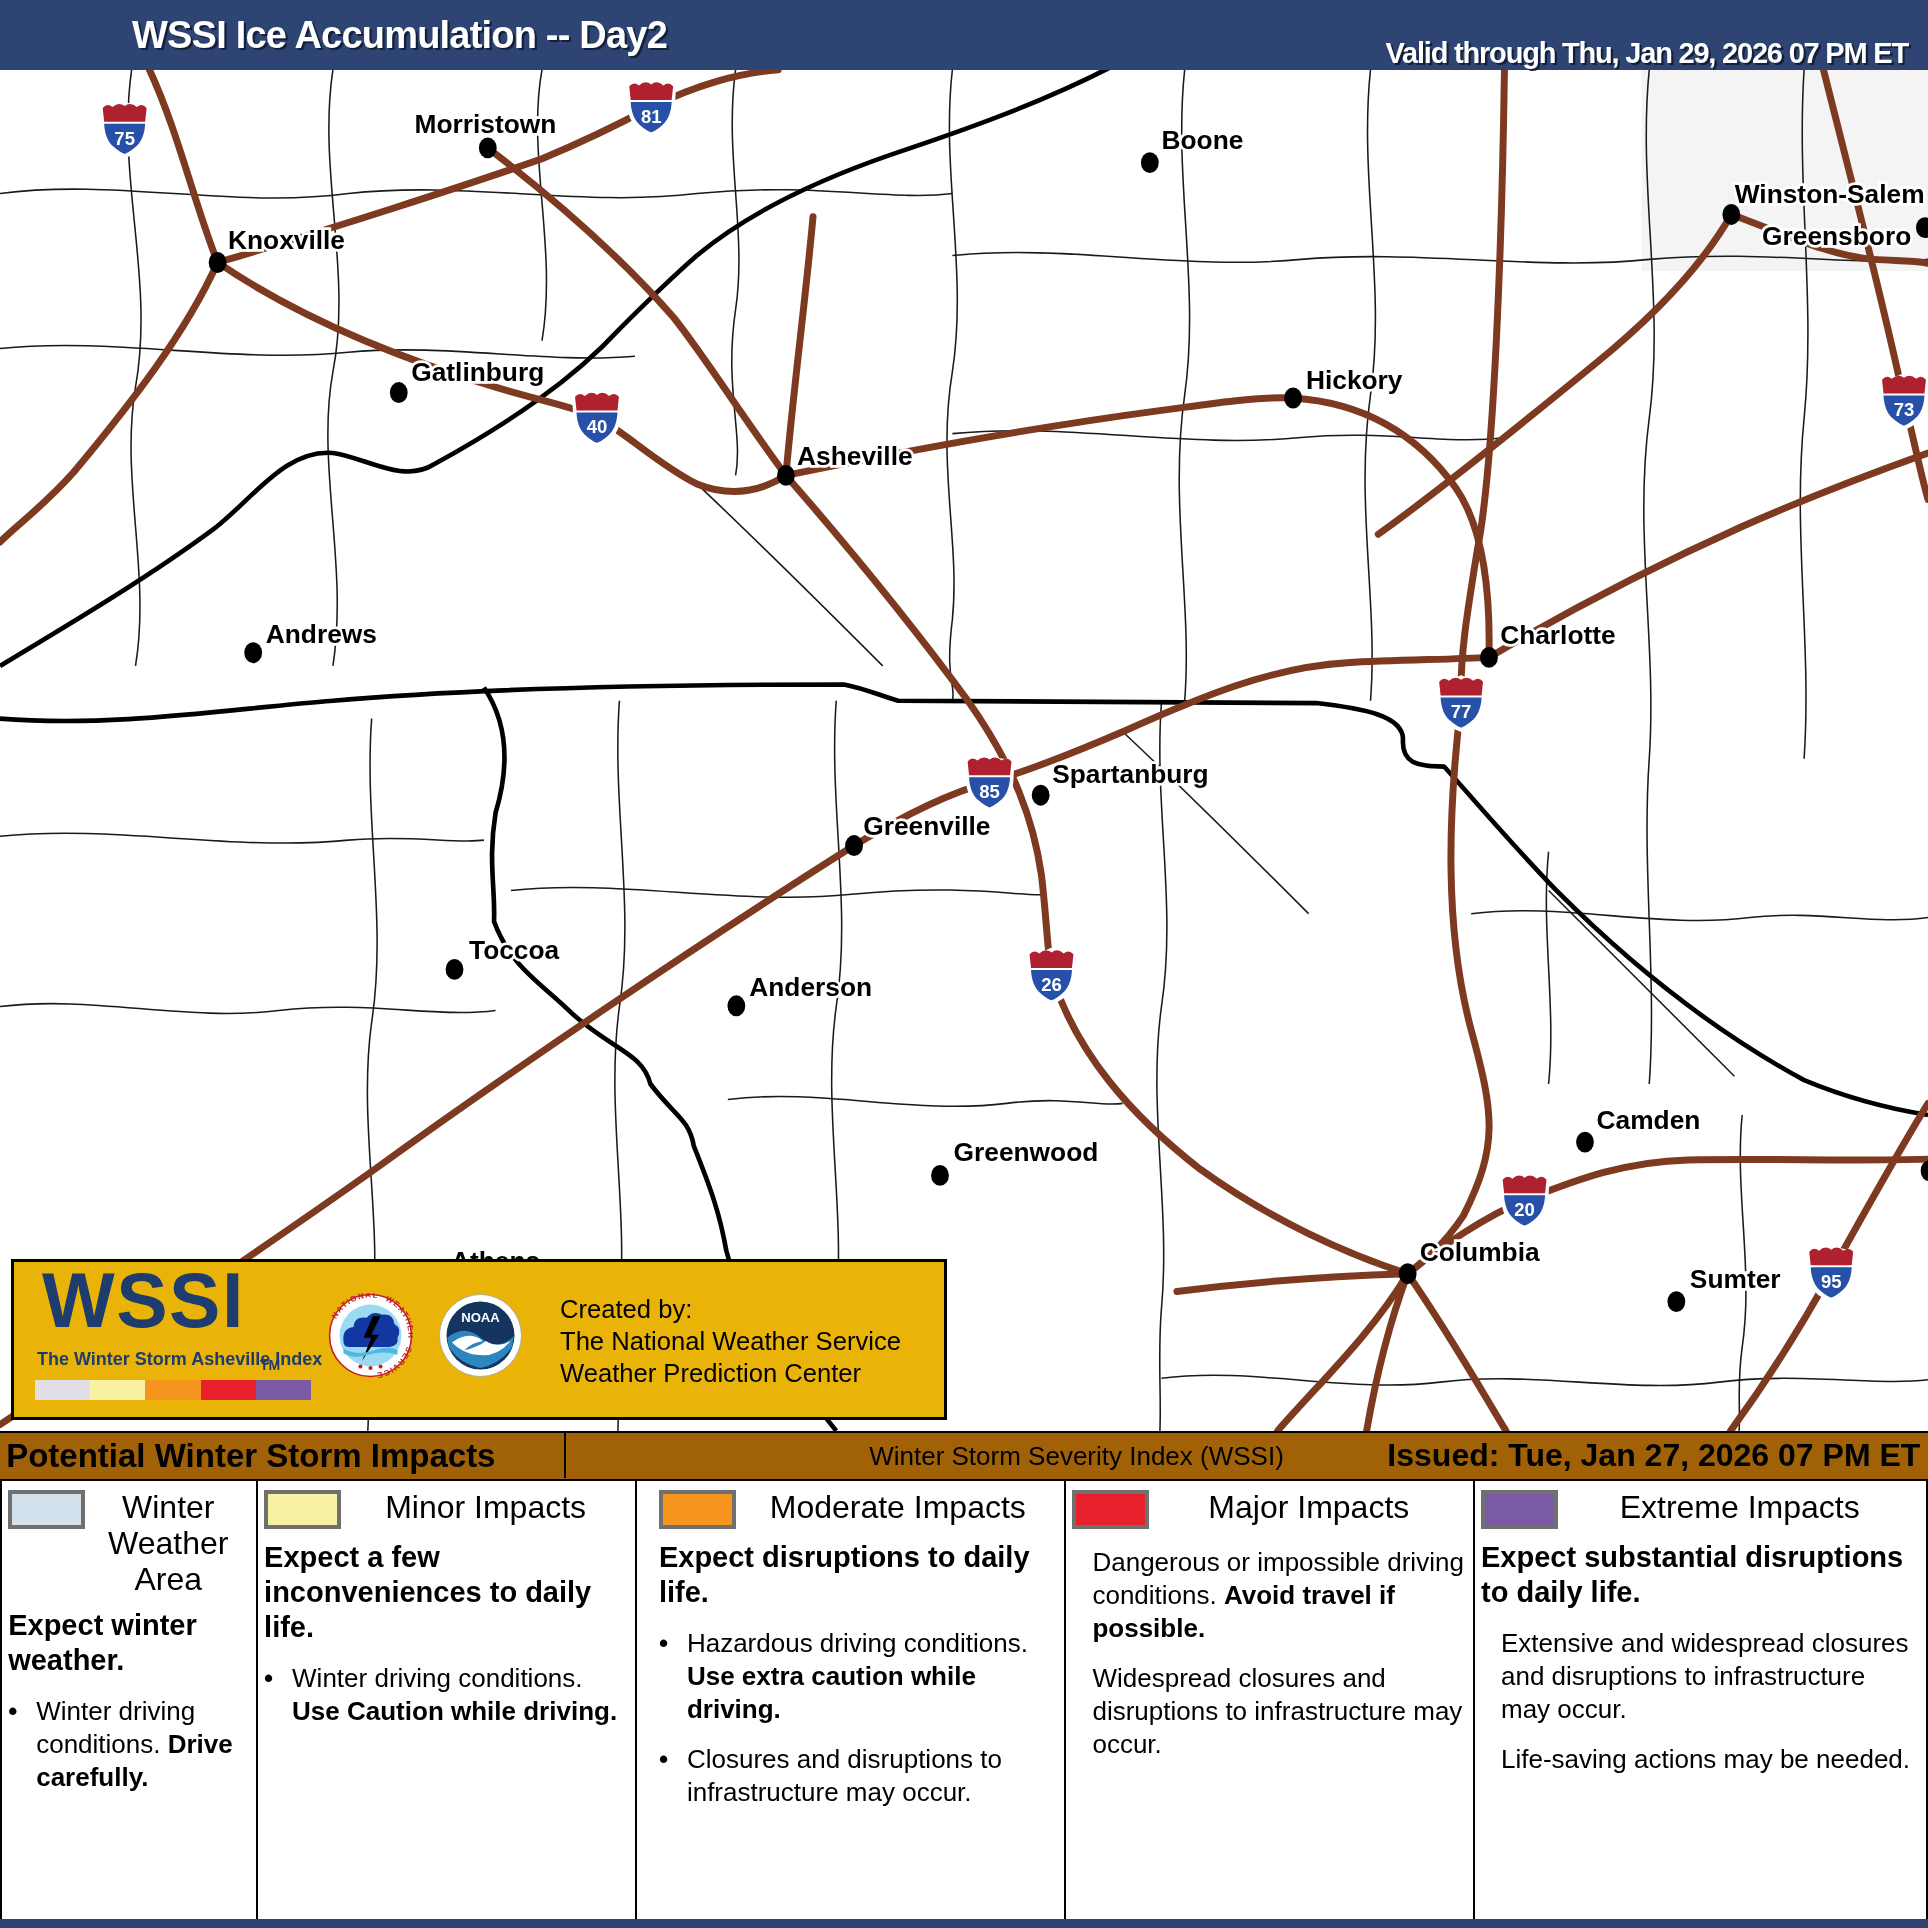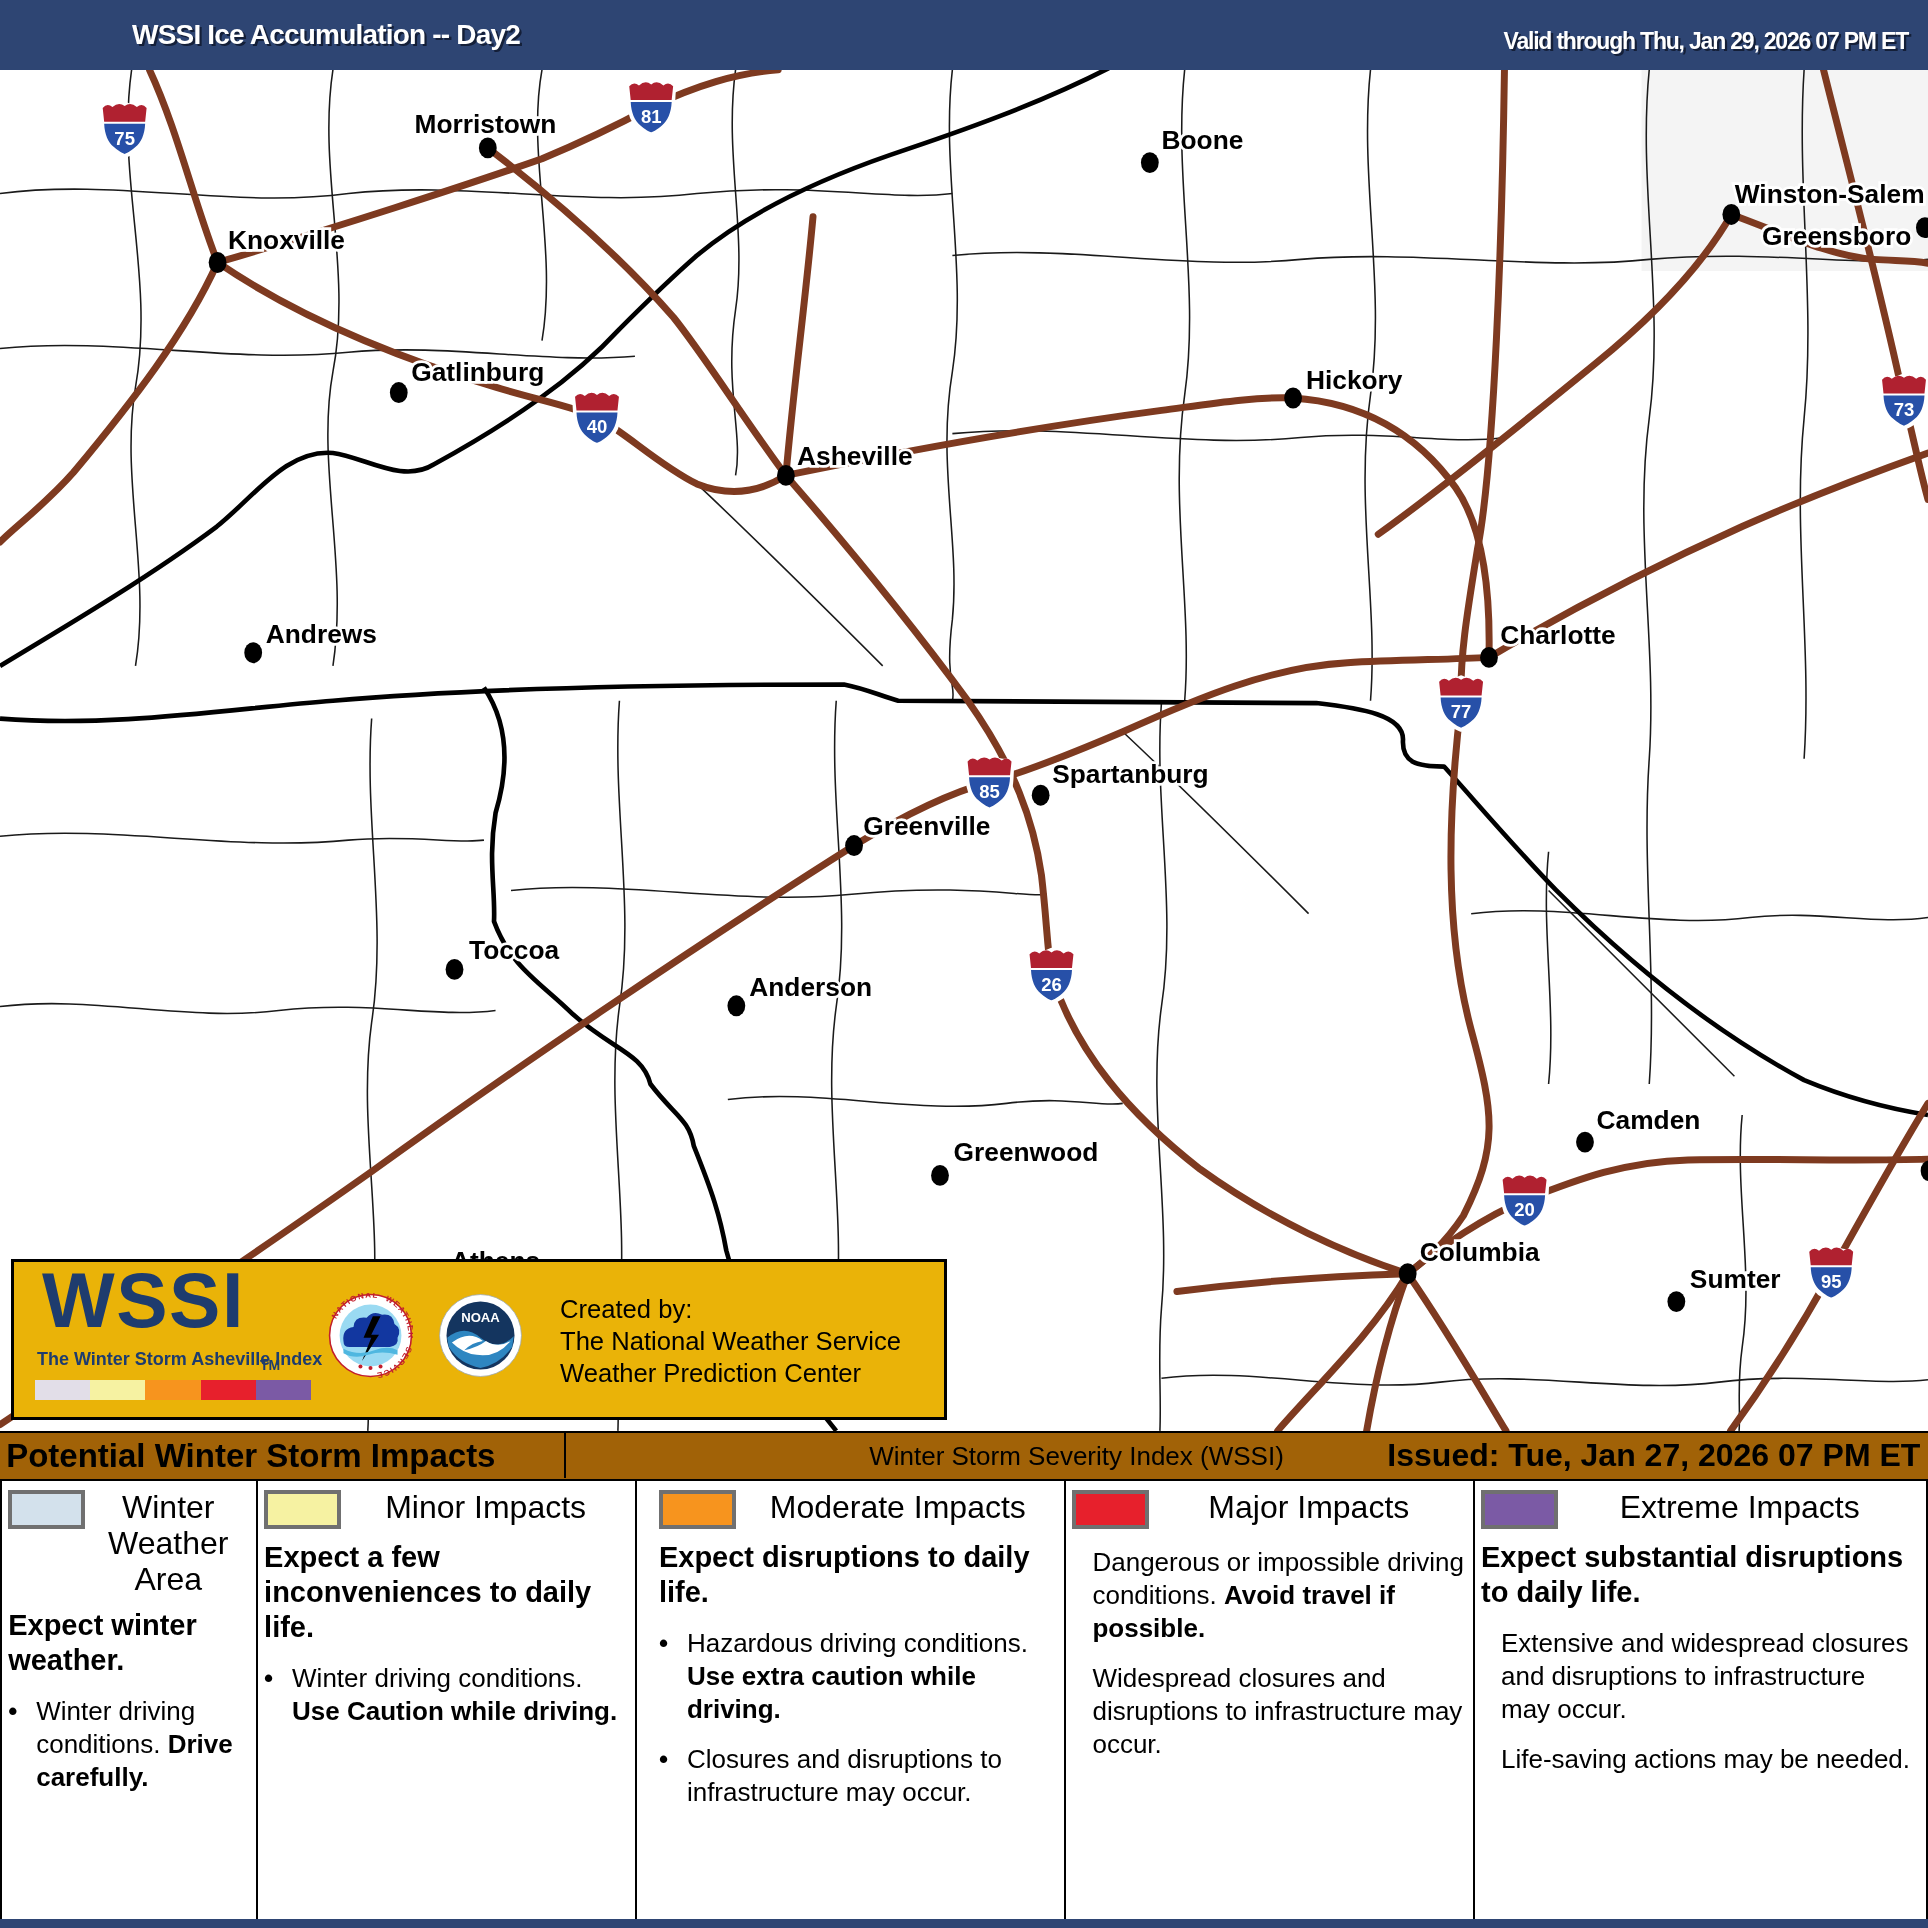--- a/index.html
+++ b/index.html
@@ -1,23 +1,23 @@
 <!DOCTYPE html>
 <html style="font-size:12.4px"><head>
 <meta charset="utf-8">
 <style>
   html,body{margin:0;padding:0;background:#fff;}
   #page{position:relative;width:1928px;height:1928px;overflow:hidden;
         font-family:"Liberation Sans","DejaVu Sans",sans-serif;background:#fff;}
 
   
   #header{position:absolute;left:0;top:0;width:1928px;height:70px;background:#2E4573;z-index:20;}
-  #header .title{position:absolute;left:132px;top:0;line-height:70px;font-size:28px;font-weight:bold;
+  #header .title{position:absolute;left:132px;top:0;line-height:70px;font-size:38px;font-weight:bold;
                  color:#fff;text-shadow:2.3px 2.3px 0 #141f38;letter-spacing:-0.8px;white-space:nowrap;}
-  #header .valid{position:absolute;right:20px;top:4px;line-height:74px;font-size:23px;font-weight:700;
+  #header .valid{position:absolute;right:20px;top:16px;line-height:74px;font-size:29px;font-weight:700;
                  color:#fff;text-shadow:2.3px 2.3px 0 #141f38;letter-spacing:-1.2px;white-space:nowrap;}
 
   
   #mapsvg{position:absolute;left:0;top:0;z-index:1;}
   .county{fill:none;stroke:#1a1a1a;stroke-width:2;}
   .state{fill:none;stroke:#000;stroke-width:6;stroke-linejoin:round;}
   .road{fill:none;stroke:#7E3A20;stroke-width:9;stroke-linecap:round;stroke-linejoin:round;}
   .city-dot{fill:#000;}
   .city-label{font-family:"Liberation Sans","DejaVu Sans",sans-serif;font-size:34px;font-weight:bold;
               fill:#000;stroke:#fff;stroke-width:7px;paint-order:stroke;text-anchor:middle;}

